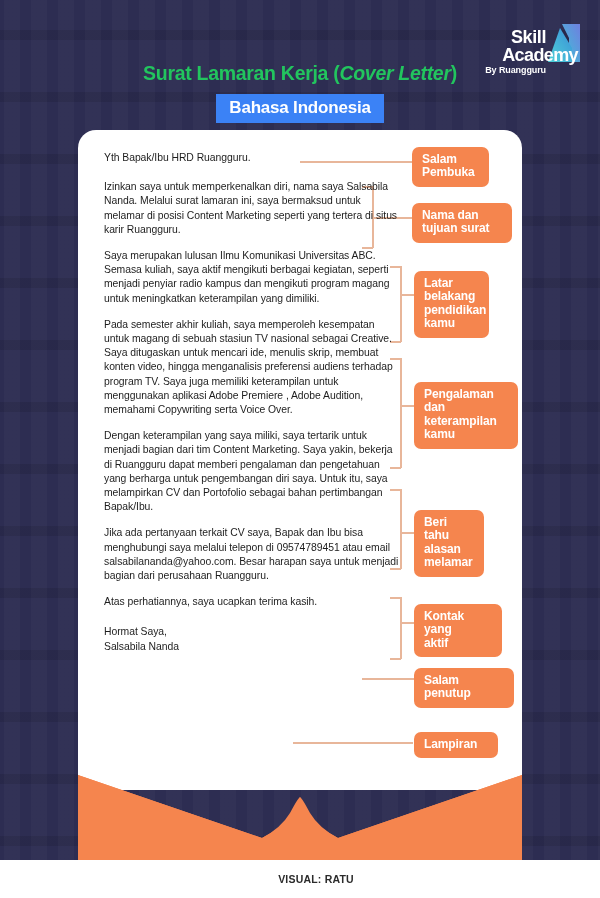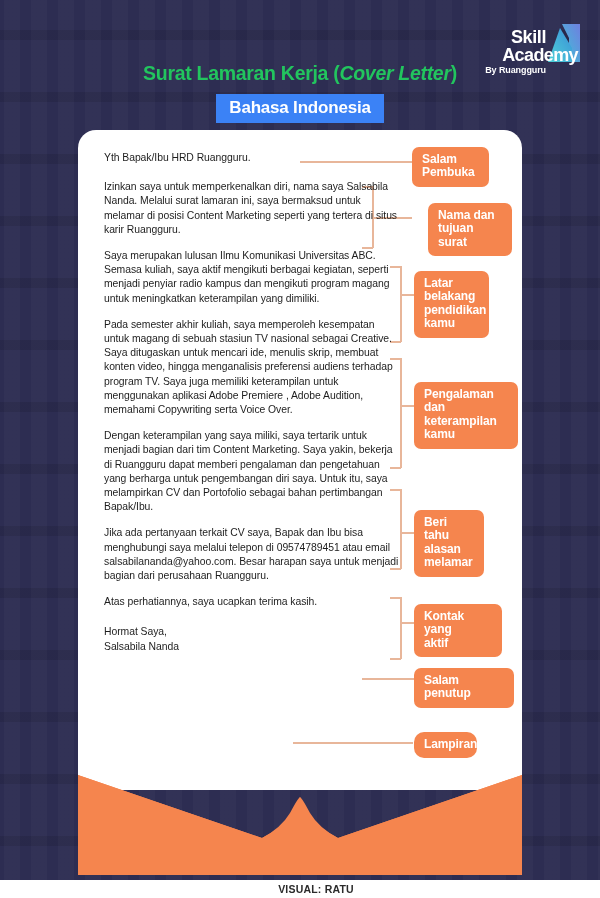--- a/index.html
+++ b/index.html
@@ -136,21 +136,21 @@
     width: 444px;
     height: 140px;
     z-index: 4;
   }
 
   #footer-bar {
     position: absolute;
     left: 0;
     bottom: 0;
     width: 600px;
-    height: 18px;
+    height: 38px;
     background: #ffffff;
     z-index: 8;
     display: flex;
     align-items: center;
     justify-content: center;
     padding-left: 32px;
   }
   #footer-text {
     color: #2b2b2b;
     font-size: 10.5px;
@@ -298,39 +298,39 @@
   <div class="conn-line conn-h" style="left:390px; top:658px; width:11px;"></div>
   <div class="conn-line conn-h" style="left:400px; top:622px; width:14px;"></div>
 
   <div class="conn-line conn-h" style="left:362px; top:678px; width:52px;"></div>
 
   <div class="conn-line conn-h" style="left:293px; top:742px; width:120px;"></div>
 
   <div class="badge" style="left:412px; top:147px; width:77px; white-space:pre-line;">Salam
 Pembuka</div>
 
-  <div class="badge" style="left:428px; top:203px; width:84px; white-space:pre-line;">Nama dan
+  <div class="badge" style="left:412px; top:203px; width:100px; white-space:pre-line;">Nama dan
 tujuan surat</div>
 
   <div class="badge" style="left:414px; top:271px; width:75px; white-space:pre-line;">Latar belakang
 pendidikan
 kamu</div>
 
   <div class="badge" style="left:414px; top:382px; width:104px; white-space:pre-line;">Pengalaman dan
 keterampilan
 kamu</div>
 
   <div class="badge" style="left:414px; top:510px; width:70px; white-space:pre-line;">Beri tahu
 alasan
 melamar</div>
 
   <div class="badge" style="left:414px; top:604px; width:88px; white-space:pre-line;">Kontak yang
 aktif</div>
 
   <div class="badge" style="left:414px; top:668px; width:100px; white-space:pre-line;">Salam penutup</div>
 
-  <div class="badge" style="left:414px; top:732px; width:63px; white-space:pre-line;border-radius:10px;">Lampiran</div>
+  <div class="badge" style="left:414px; top:732px; width:84px; white-space:pre-line;">Lampiran</div>
 
   <div id="footer-bar">
     <span id="footer-text">VISUAL: RATU</span>
   </div>
 
 </div>
 
 </body></html>

